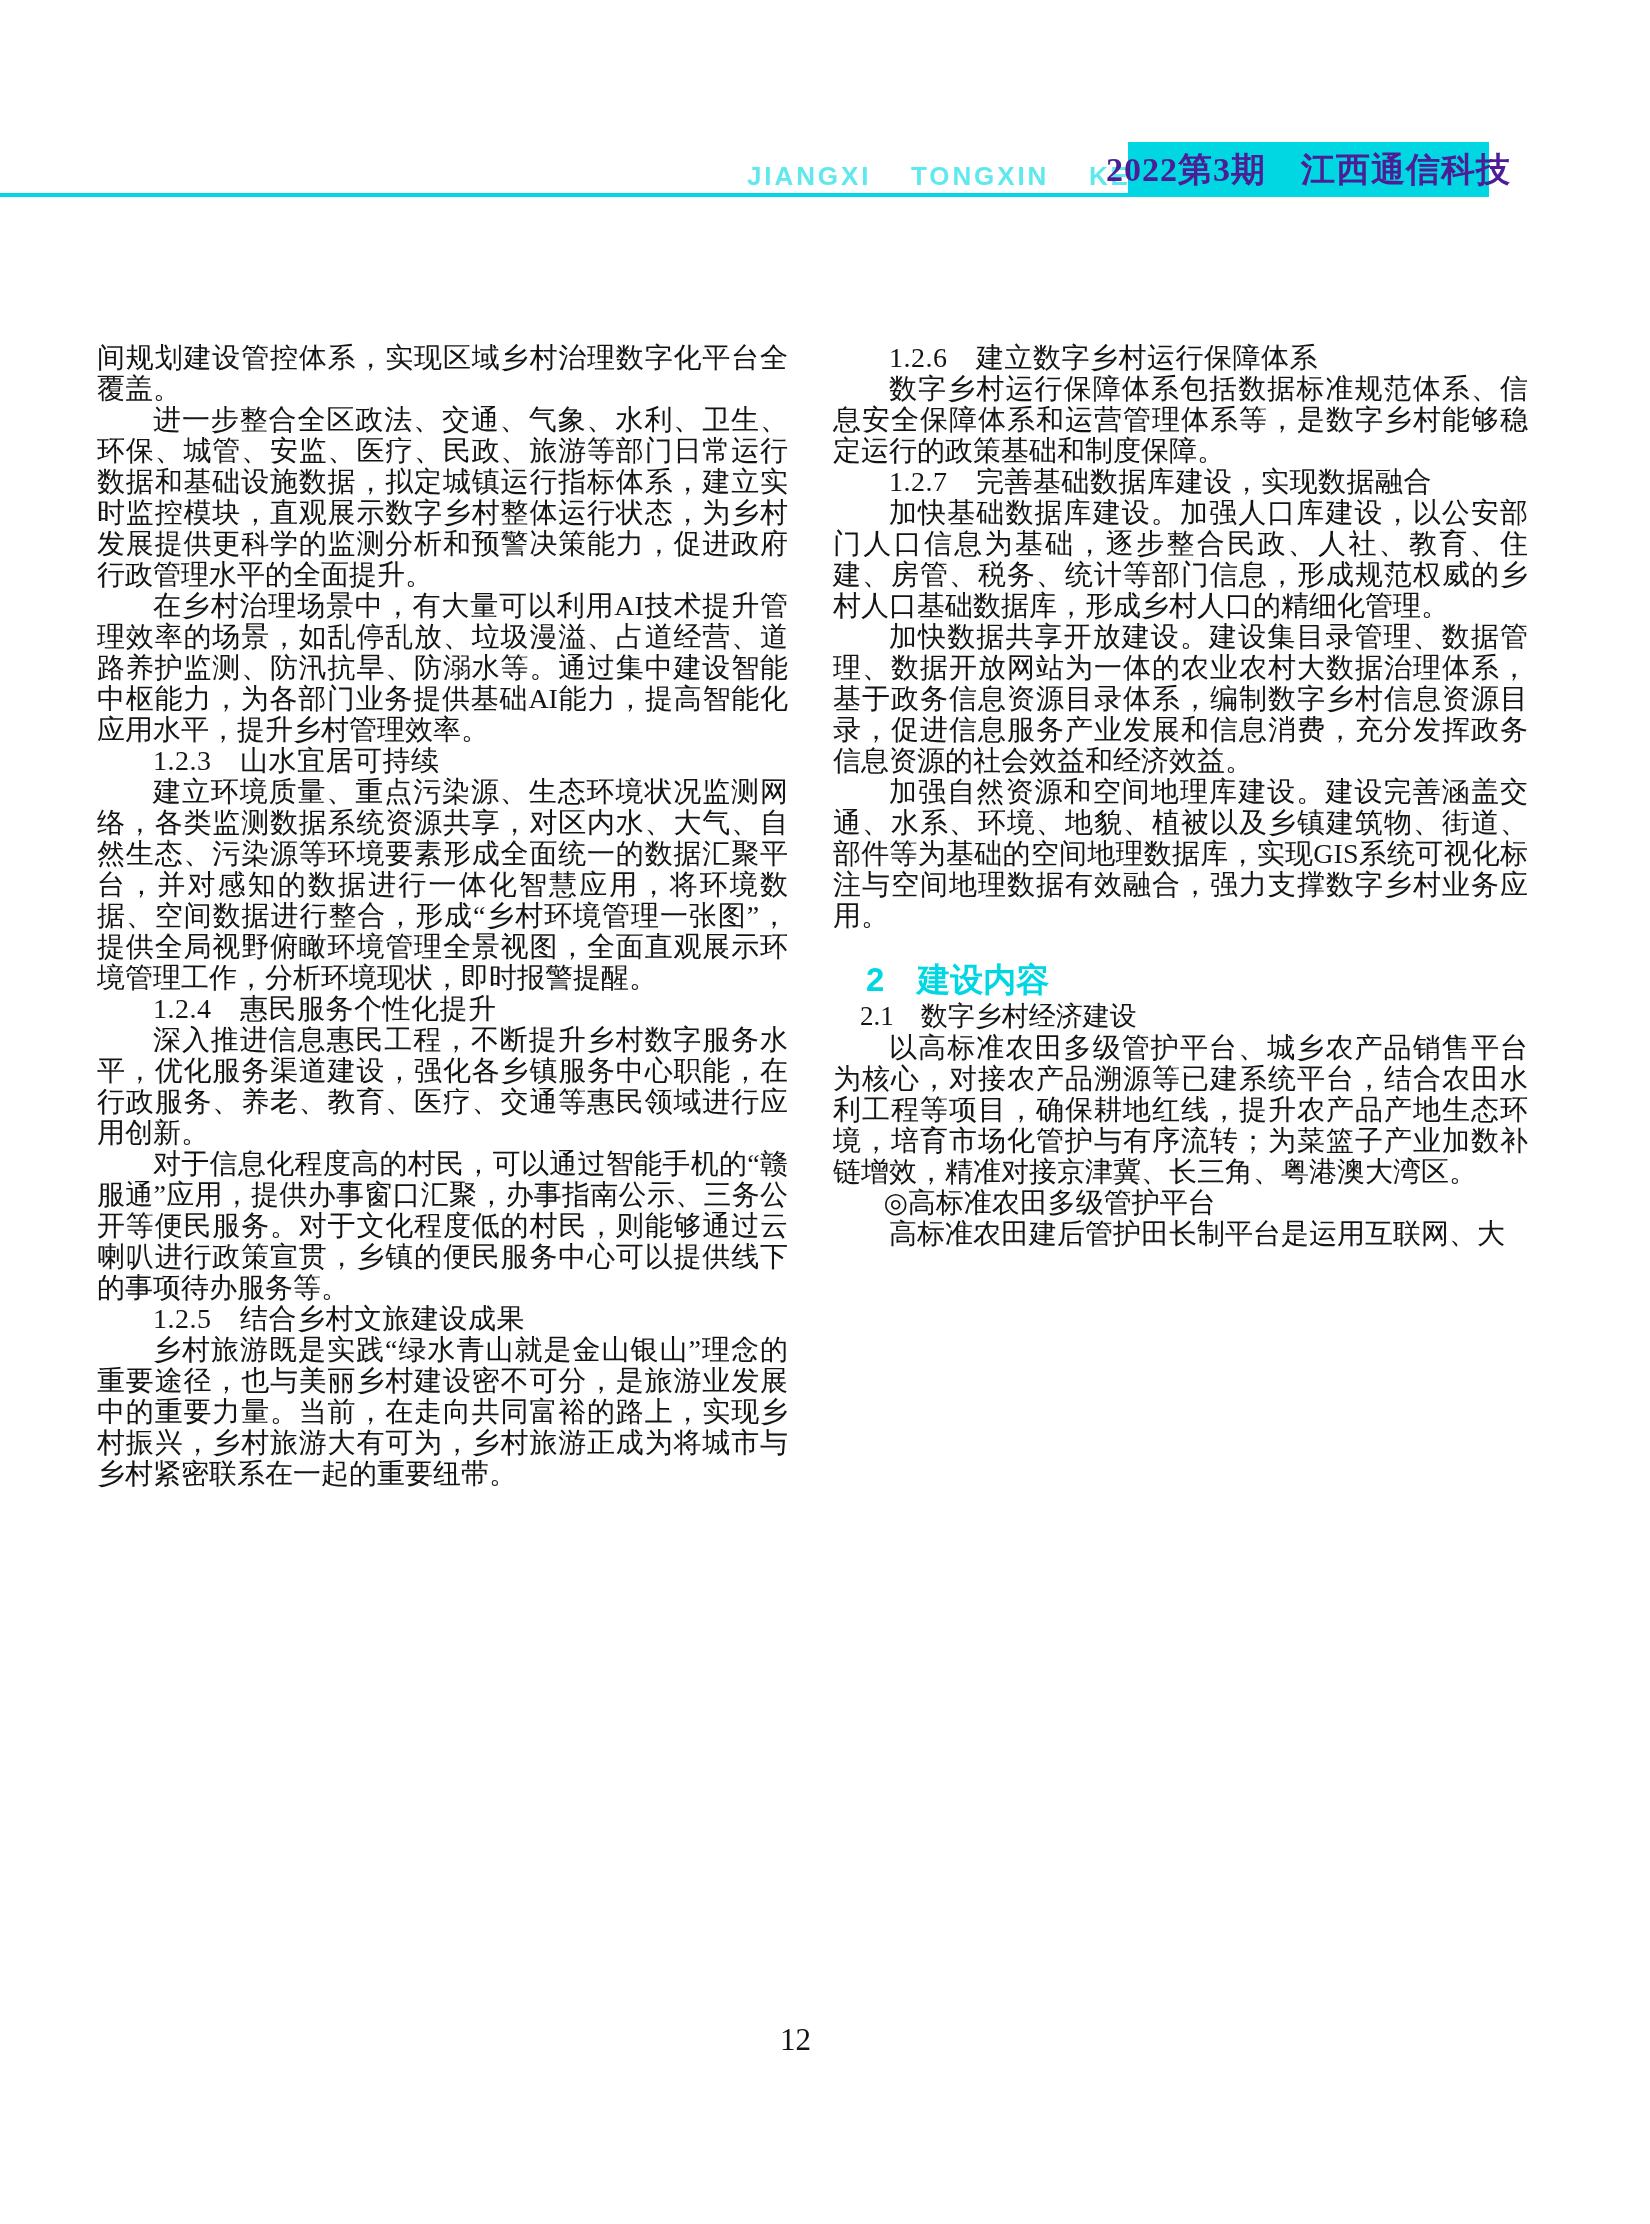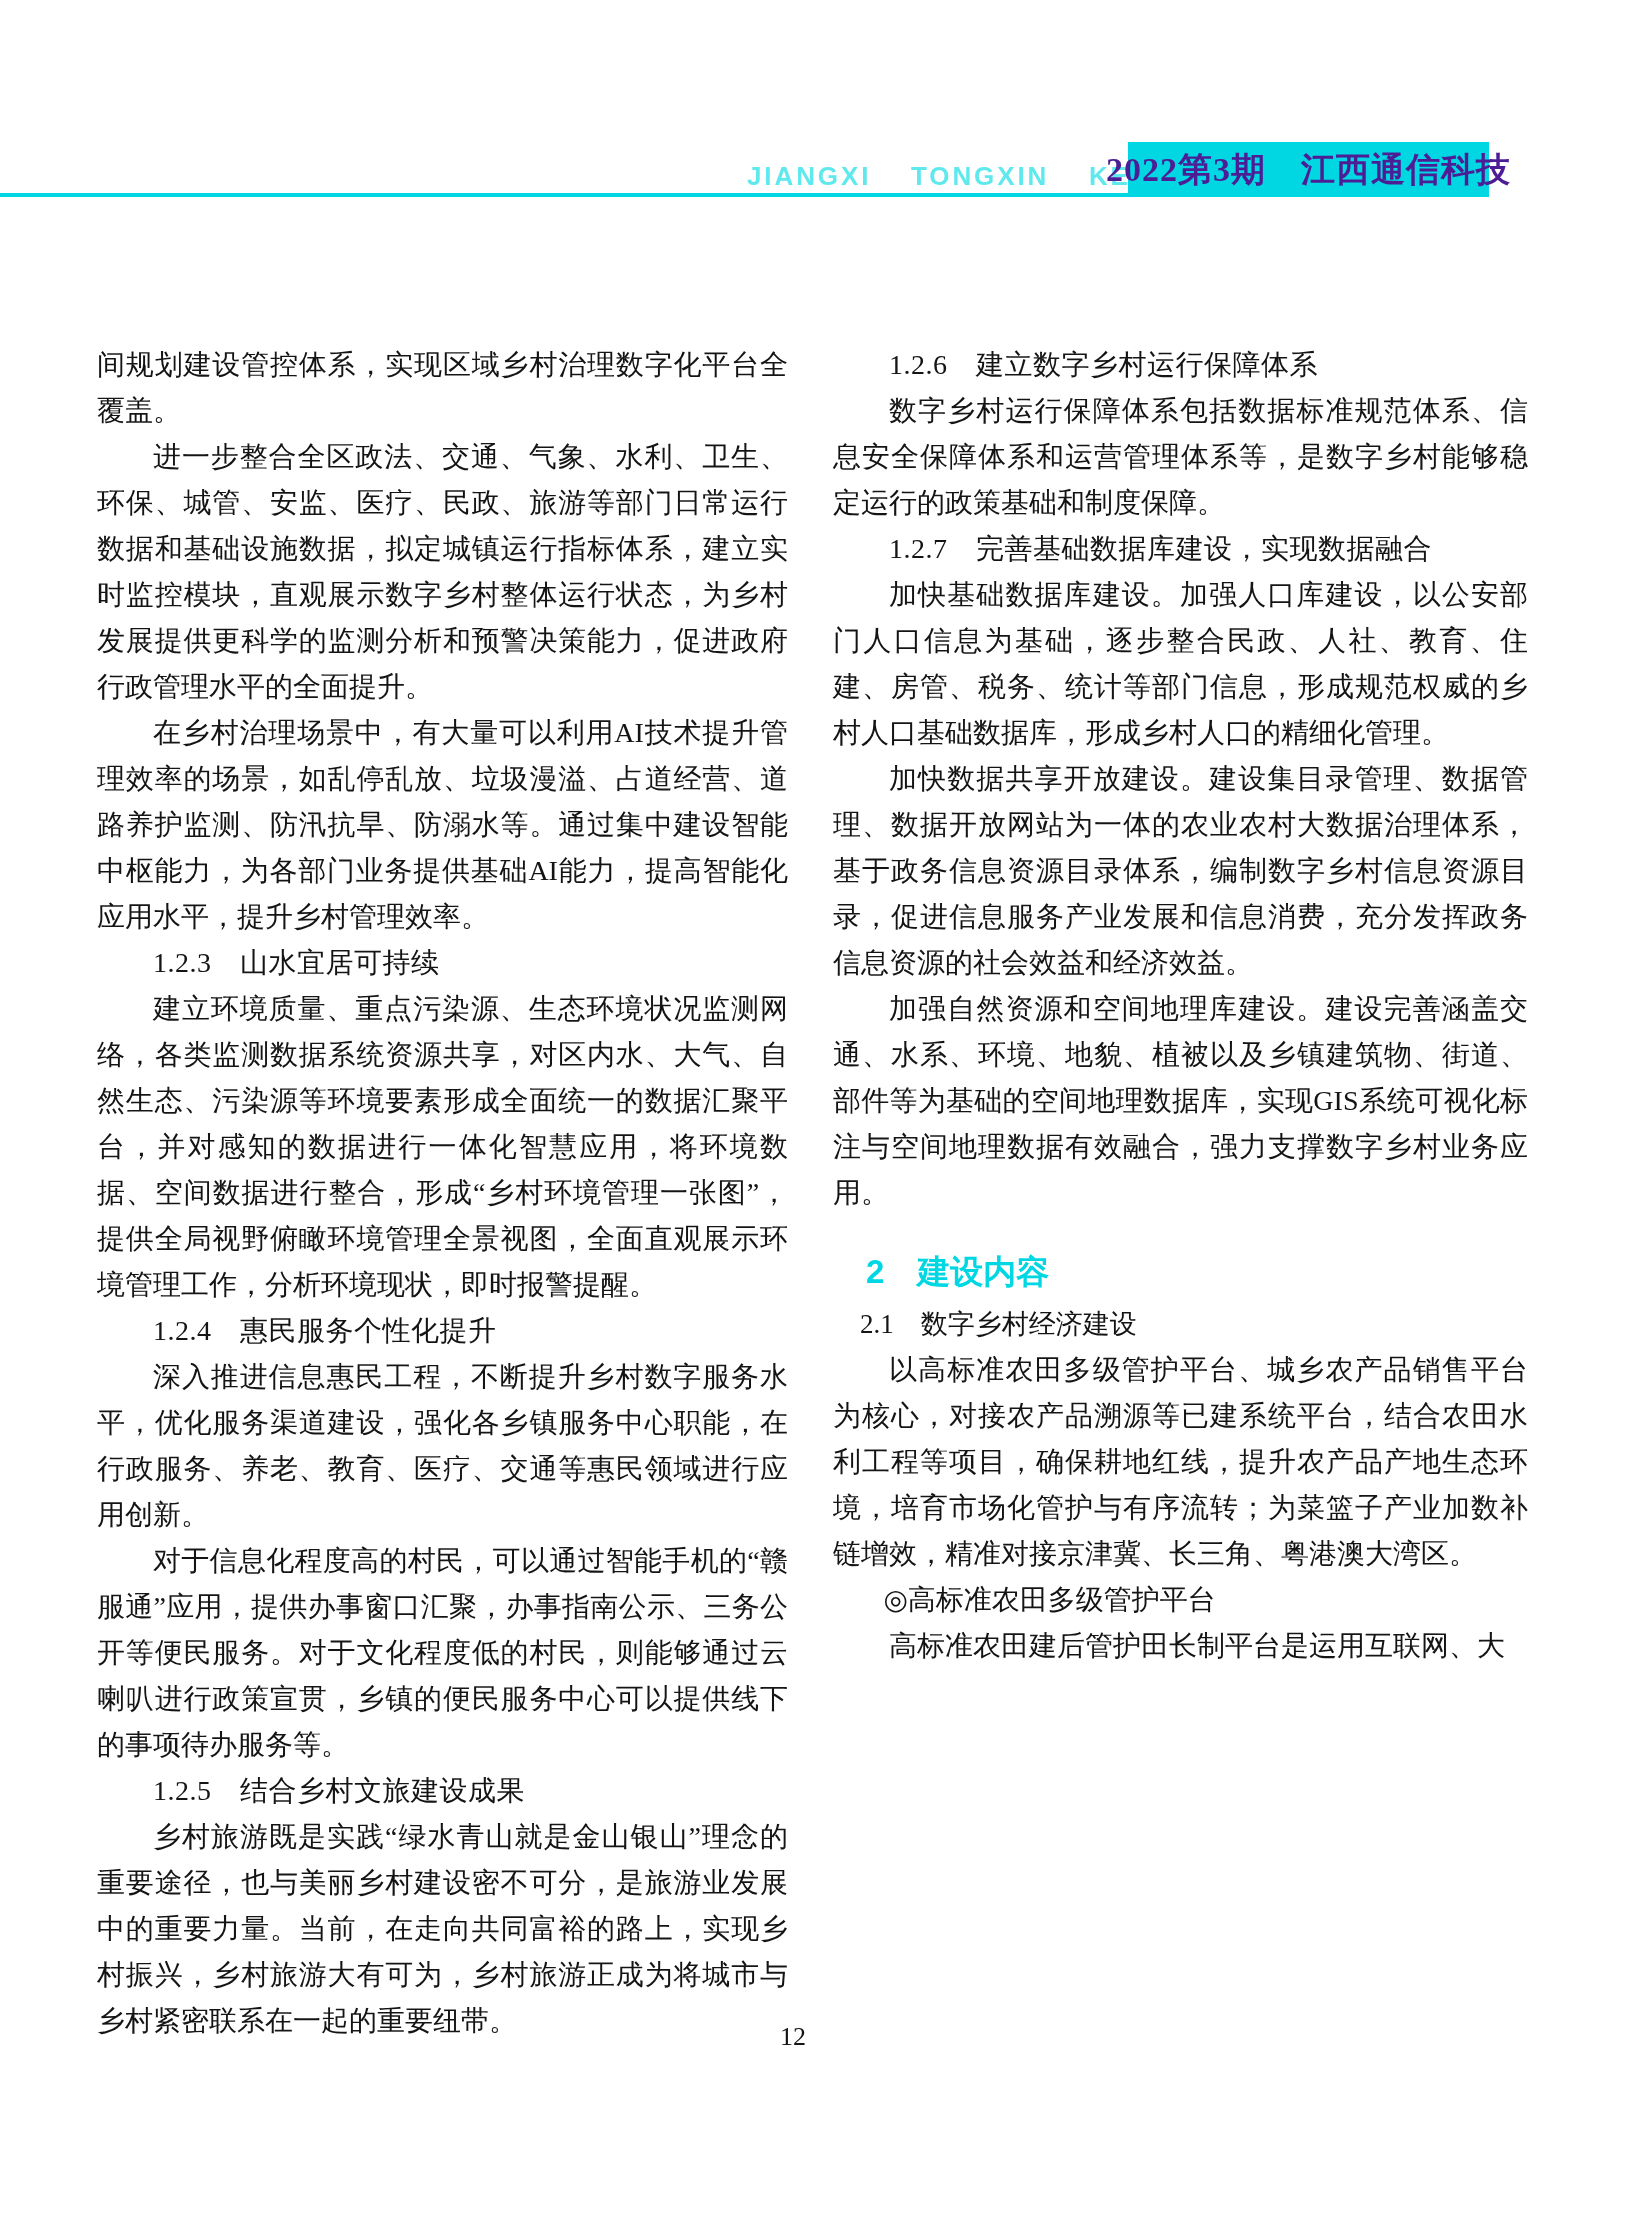--- a/index.html
+++ b/index.html
@@ -21,40 +21,40 @@
   .hdr-box {
     position:absolute; left:1128px; top:142px; width:361px; height:55px;
     background:#00d7e2; color:#4c1d95;
     display:flex; align-items:center; justify-content:center;
     font-family:"Liberation Serif","DejaVu Serif",serif;
     font-size:34px; font-weight:bold; letter-spacing:1px; white-space:pre;
   }
   
   .col {
     position:absolute; top:342px;
-    font-size:28px; line-height:46px;
+    font-size:28px; line-height:31px;
     text-align:justify;
   }
   #col-left  { left:97px; width:691px; }
   #col-right { left:833px; width:695px; }
   .col p { margin:0; }
   .para   { text-indent:2em; }
   .noind  { text-indent:0; }
   .h3     { text-indent:2em; letter-spacing:0.5px; }
   .h2c    {
     margin-top:33px !important; margin-bottom:5.8px !important;
     text-indent:1em; font-weight:bold; color:#00d7e2;
     font-family:"Liberation Sans","DejaVu Sans",sans-serif; font-size:33px;
   }
   .h2b    { text-indent:1em; font-weight:normal; font-size:27px; }
   .bullet { text-indent:1.8em; }
   
   .pageno {
     position:absolute; left:780px; top:2022px;
-    font-size:26px; color:#141414;
+    font-size:31px; color:#141414;
   }
 </style>
 </head>
 <body>
 
 <div class="page">
 
   <div class="hdr-rule"></div>
   <div class="hdr-en">JIANGXI  TONGXIN  KEJI</div>
   <div class="hdr-box">2022第3期　江西通信科技</div>

